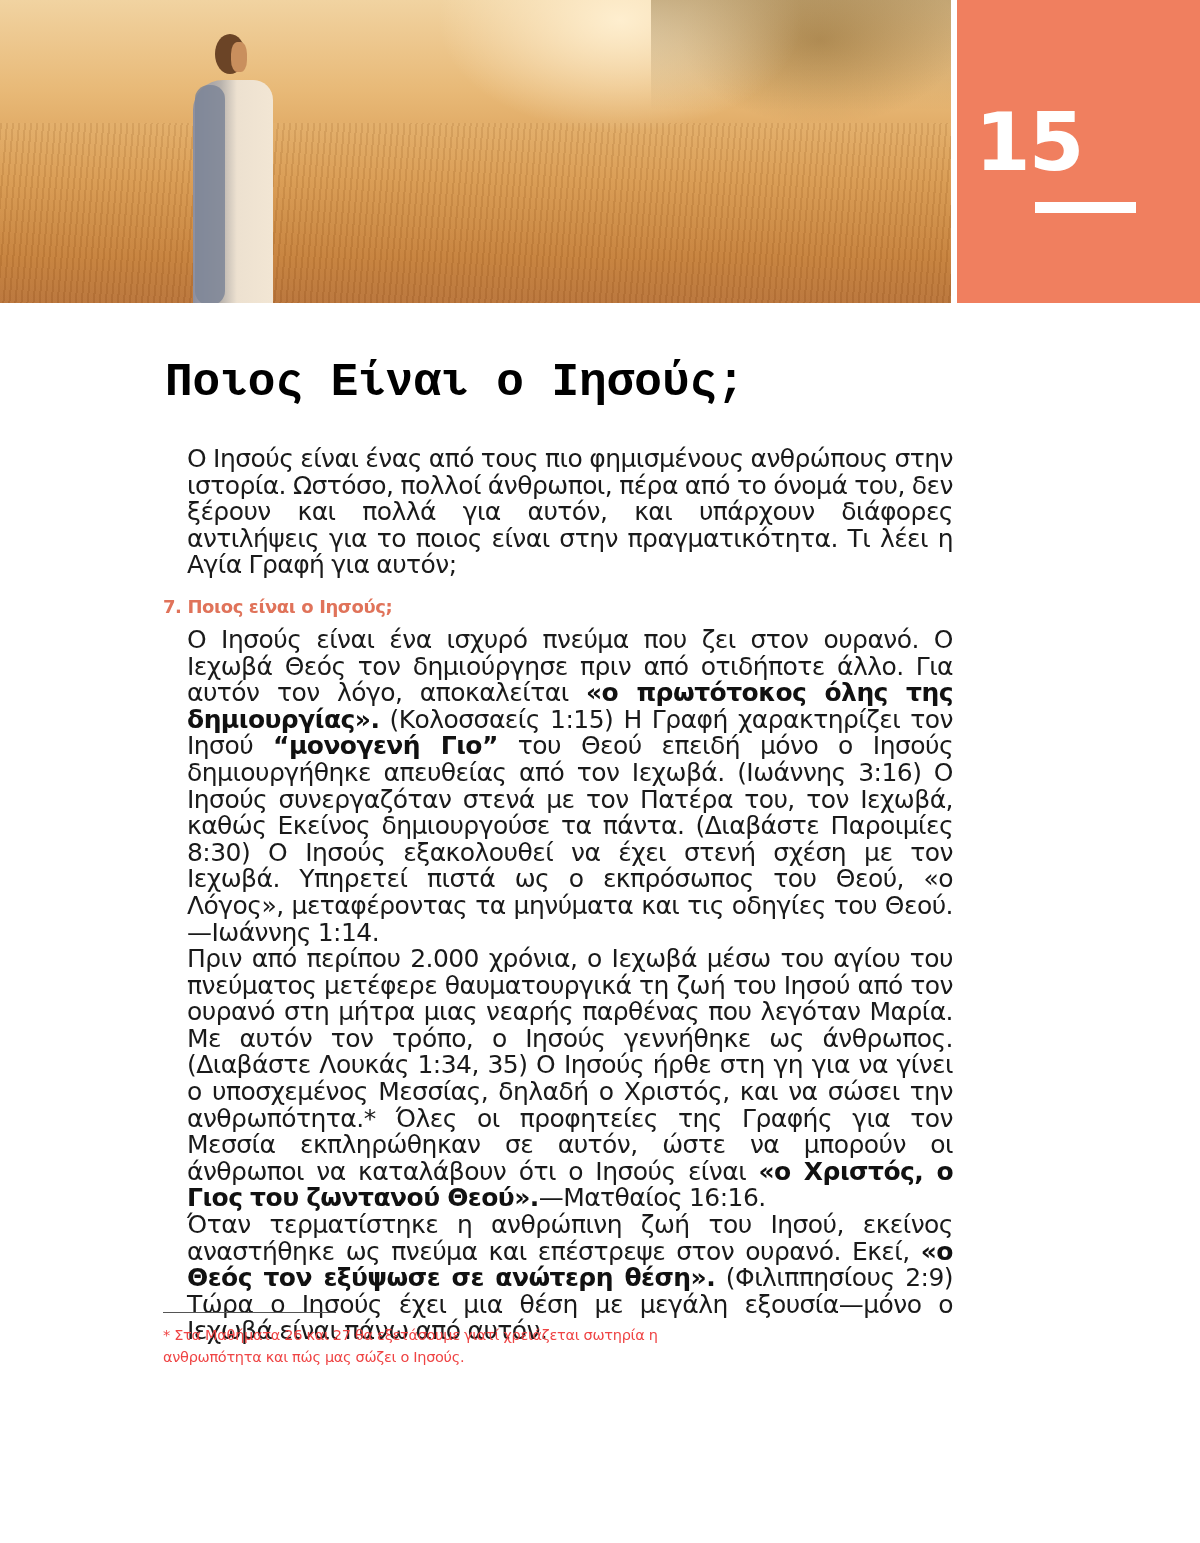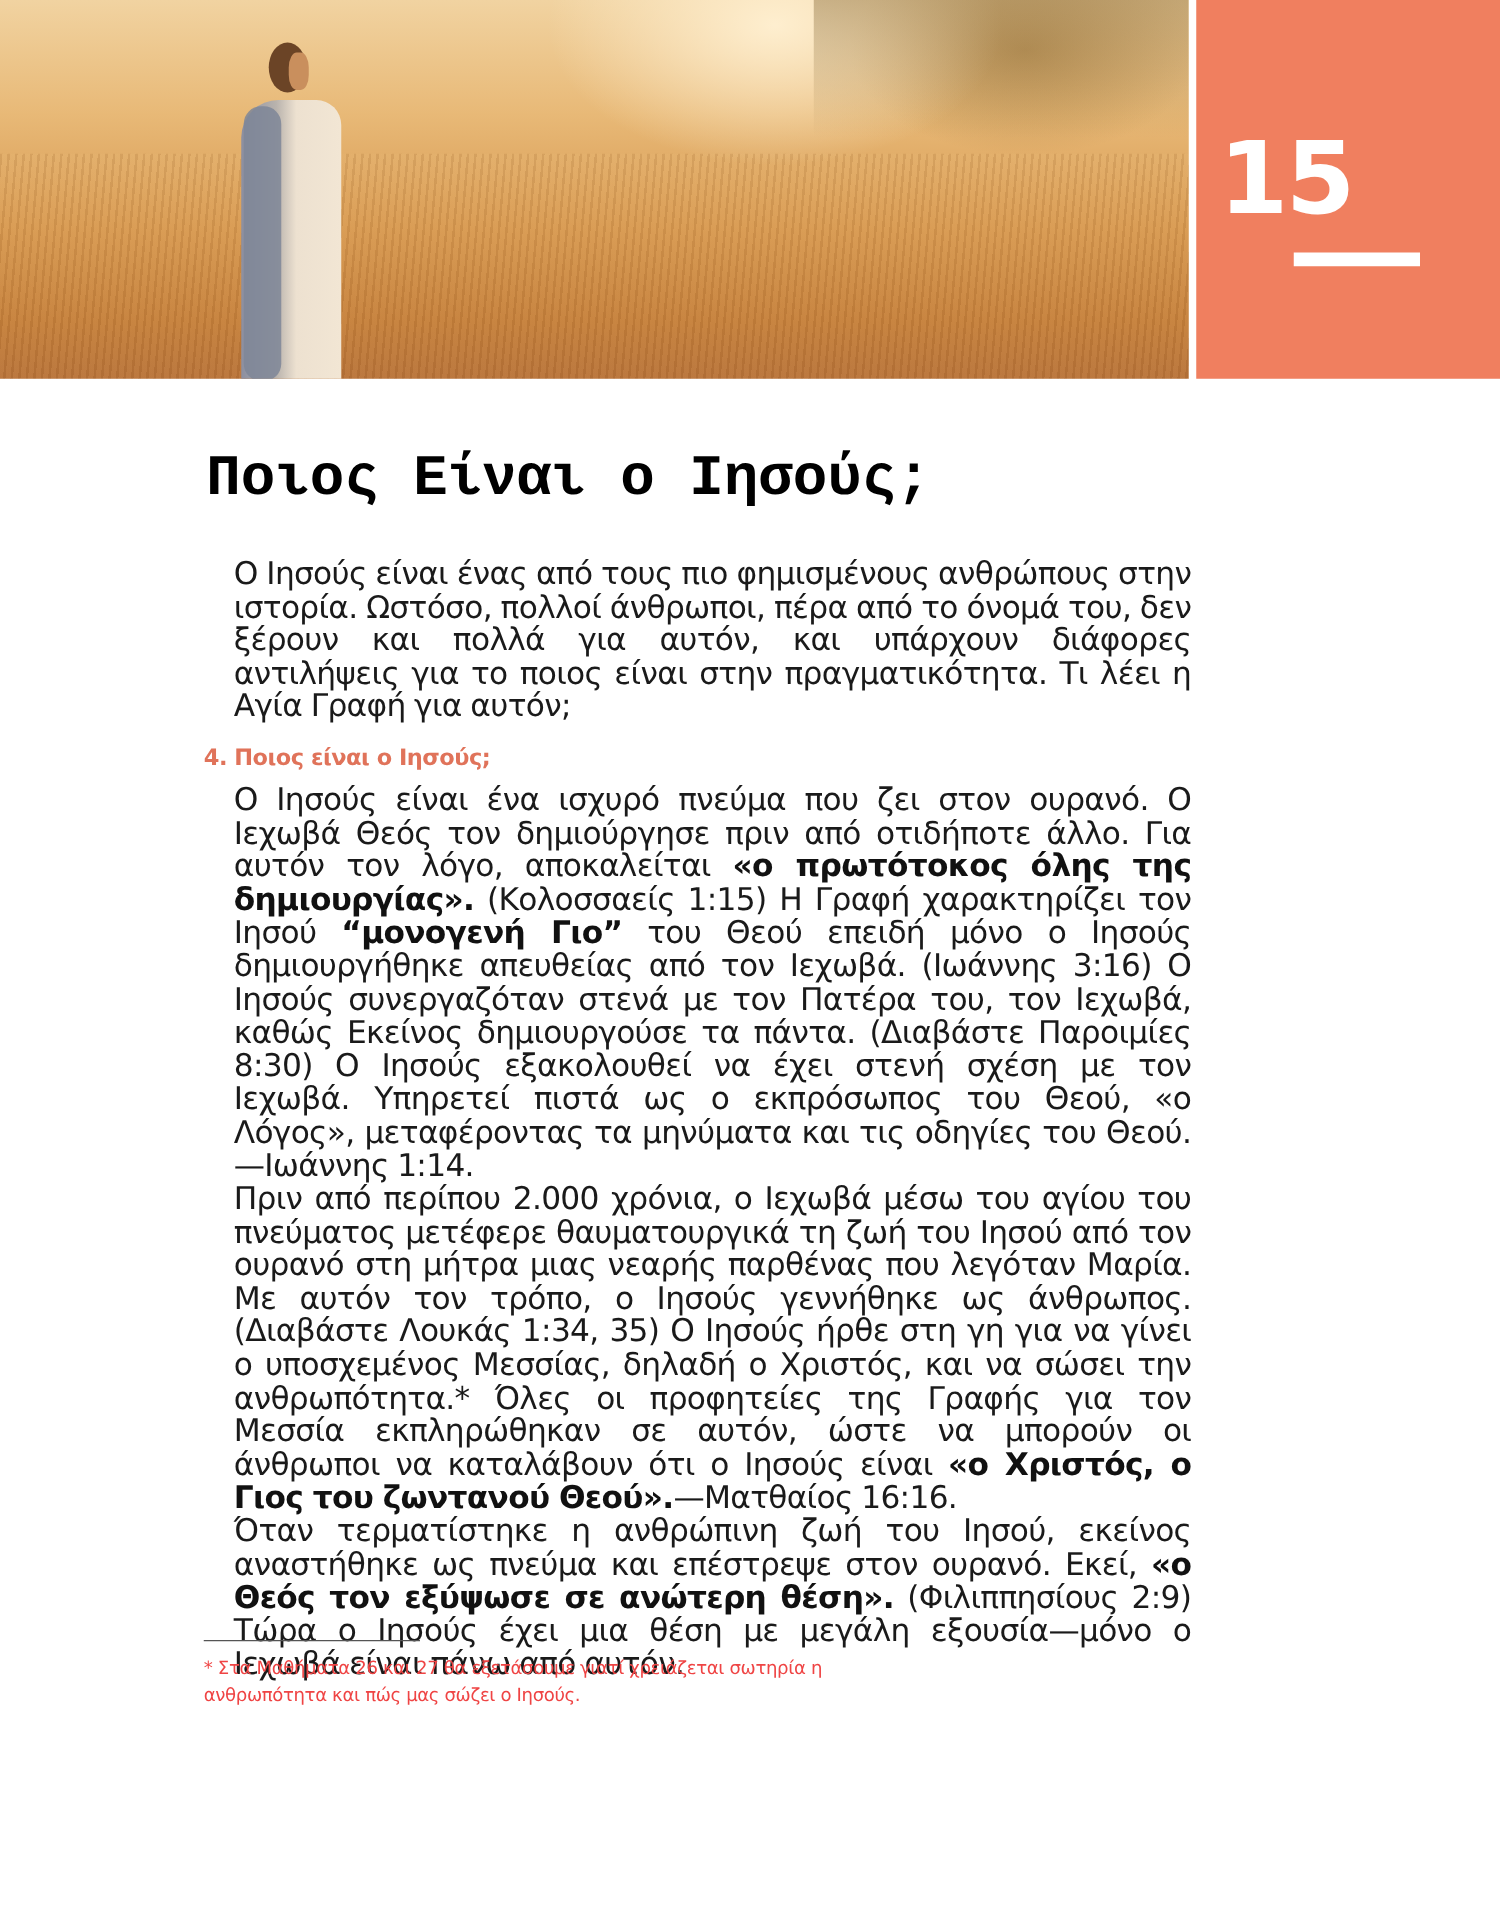--- a/index.html
+++ b/index.html
@@ -64,21 +64,21 @@
     <div class="chapter-number">15</div>
     <div class="chapter-underline"></div>
   </div>
 </div>
 
 <h1 class="title">Ποιος Είναι ο Ιησούς;</h1>
 
 <div class="content">
   <p class="para">Ο Ιησούς είναι ένας από τους πιο φημισμένους ανθρώπους στην ιστορία. Ωστόσο, πολλοί άνθρωποι, πέρα από το όνομά του, δεν ξέρουν και πολλά για αυτόν, και υπάρχουν διάφορες αντιλήψεις για το ποιος είναι στην πραγματικότητα. Τι λέει η Αγία Γραφή για αυτόν;</p>
 
-  <div class="q-heading">4. Ποιος είναι ο Ιησούς;</div>
+  <div class="q-heading">7. Ποιος είναι ο Ιησούς;</div>
   <p class="para">Ο Ιησούς είναι ένα ισχυρό πνεύμα που ζει στον ουρανό. Ο Ιεχωβά Θεός τον δημιούργησε πριν από οτιδήποτε άλλο. Για αυτόν τον λόγο, αποκαλείται <b>«ο πρωτότοκος όλης της δημιουργίας».</b> (Κολοσσαείς 1:15) Η Γραφή χαρακτηρίζει τον Ιησού <b>“μονογενή Γιο”</b> του Θεού επειδή μόνο ο Ιησούς δημιουργήθηκε απευθείας από τον Ιεχωβά. (Ιωάννης 3:16) Ο Ιησούς συνεργαζόταν στενά με τον Πατέρα του, τον Ιεχωβά, καθώς Εκείνος δημιουργούσε τα πάντα. (Διαβάστε Παροιμίες 8:30) Ο Ιησούς εξακολουθεί να έχει στενή σχέση με τον Ιεχωβά. Υπηρετεί πιστά ως ο εκπρόσωπος του Θεού, «ο Λόγος», μεταφέροντας τα μηνύματα και τις οδηγίες του Θεού.—Ιωάννης 1:14.</p>
 
   <p class="para">Πριν από περίπου 2.000 χρόνια, ο Ιεχωβά μέσω του αγίου του πνεύματος μετέφερε θαυματουργικά τη ζωή του Ιησού από τον ουρανό στη μήτρα μιας νεαρής παρθένας που λεγόταν Μαρία. Με αυτόν τον τρόπο, ο Ιησούς γεννήθηκε ως άνθρωπος. (Διαβάστε Λουκάς 1:34, 35) Ο Ιησούς ήρθε στη γη για να γίνει ο υποσχεμένος Μεσσίας, δηλαδή ο Χριστός, και να σώσει την ανθρωπότητα.* Όλες οι προφητείες της Γραφής για τον Μεσσία εκπληρώθηκαν σε αυτόν, ώστε να μπορούν οι άνθρωποι να καταλάβουν ότι ο Ιησούς είναι <b>«ο Χριστός, ο Γιος του ζωντανού Θεού».</b>—Ματθαίος 16:16.</p>
 
   <p class="para">Όταν τερματίστηκε η ανθρώπινη ζωή του Ιησού, εκείνος αναστήθηκε ως πνεύμα και επέστρεψε στον ουρανό. Εκεί, <b>«ο Θεός τον εξύψωσε σε ανώτερη θέση».</b> (Φιλιππησίους 2:9) Τώρα ο Ιησούς έχει μια θέση με μεγάλη εξουσία—μόνο ο Ιεχωβά είναι πάνω από αυτόν.</p>
 </div>
 
 <div class="footnote-rule"></div>
 <div class="footnote">* Στα Μαθήματα 26 και 27 θα εξετάσουμε γιατί χρειάζεται σωτηρία η ανθρωπότητα και πώς μας σώζει ο Ιησούς.</div>
 

